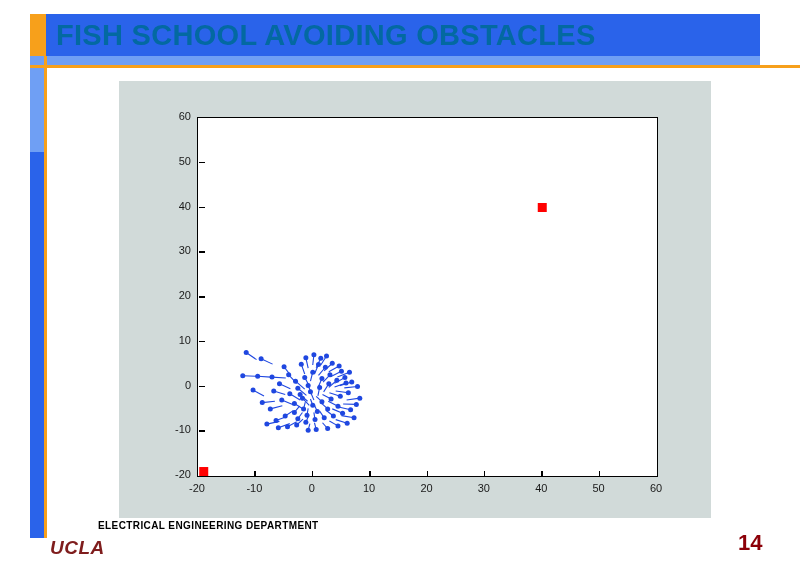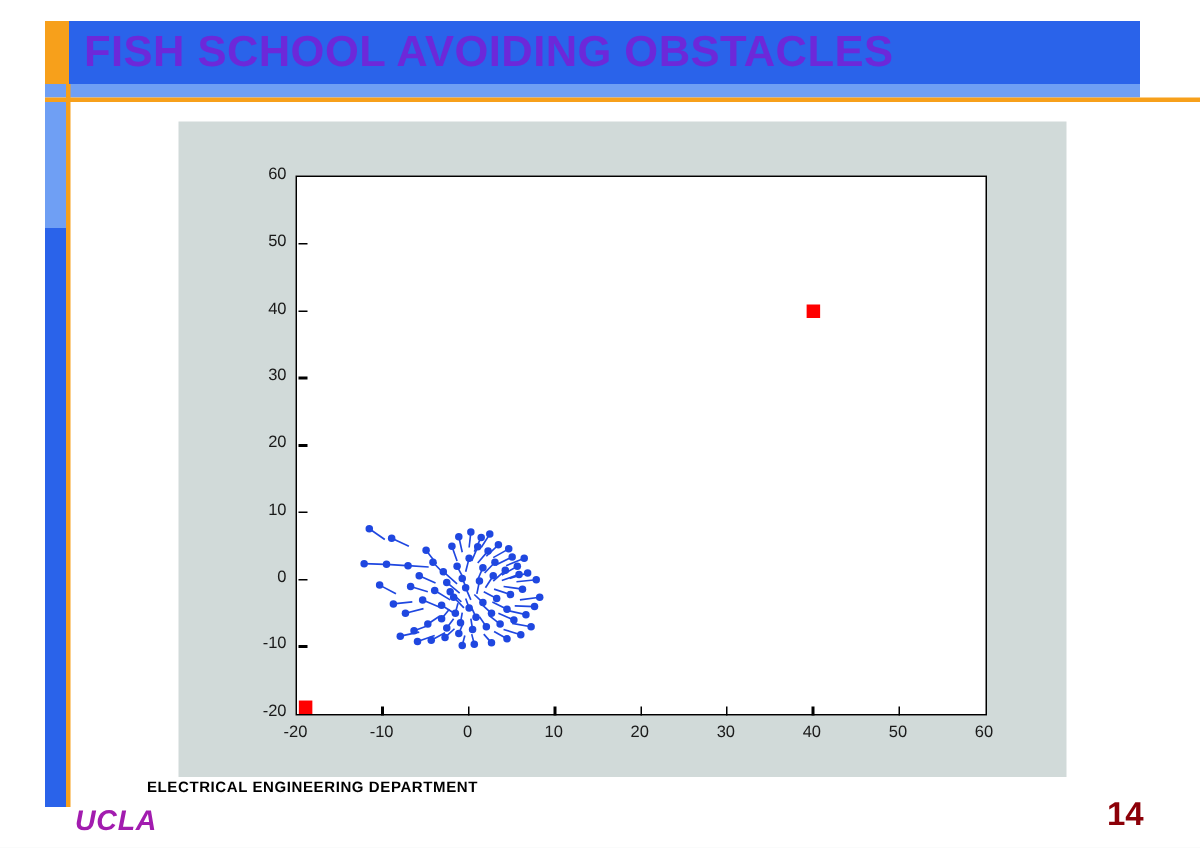--- a/index.html
+++ b/index.html
@@ -29,21 +29,21 @@
     position: absolute;
     left: 46px; top: 14px;
     width: 714px; height: 42px;
     background: #2a63ea;
   }
   #title-text {
     position: absolute;
     left: 56px; top: 16px;
     width: 700px; height: 38px;
     line-height: 38px;
-    color: #6d28d9;
+    color: #0369a1;
     font-size: 29px;
     font-weight: bold;
     letter-spacing: 0.3px;
     white-space: nowrap;
     font-family: "Liberation Sans", sans-serif;
   }
   
   #banner-orange-block {
     position: absolute;
     left: 30px; top: 14px;
@@ -137,21 +137,21 @@
     background: #000000;
   }
 
   
   #footer-ucla {
     position: absolute;
     left: 50px; top: 537px;
     font-size: 19px;
     font-weight: bold;
     font-style: italic;
-    color: #a21caf;
+    color: #7f1d1d;
     letter-spacing: 0.5px;
     font-family: "Liberation Sans", sans-serif;
   }
   #footer-dept {
     position: absolute;
     left: 98px; top: 520px;
     font-size: 10px;
     font-weight: bold;
     color: #000000;
     letter-spacing: 0.4px;

